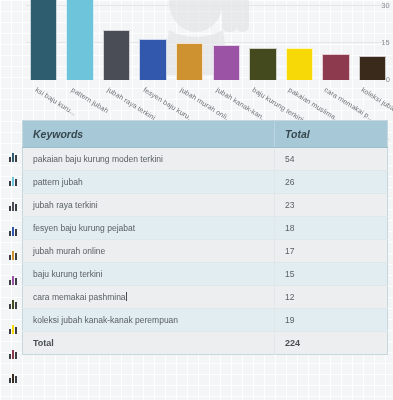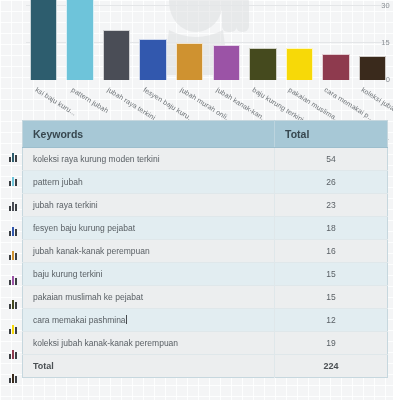--- a/index.html
+++ b/index.html
@@ -139,32 +139,33 @@
   }
   table.kw th {
     background: #a7c8d6;
     color: #37474f;
     font-size: 10.5px;
     font-weight: bold;
     text-align: left;
     padding: 7px 10px;
     border-right: 1px solid #bcd4de;
     border-bottom: 1px solid #9cbecd;
+    font-style: italic;
   }
   table.kw th:last-child { border-right: none; }
   table.kw td {
     font-size: 8.5px;
     color: #5a6065;
     padding: 6px 10px;
     border-right: 1px solid #dfe7ea;
     border-bottom: 1px solid #dfe7ea;
     overflow: hidden;
     white-space: nowrap;
   }
-  table.kw td:last-child { border-right: none; text-align: center; }
+  table.kw td:last-child { border-right: none; }
   table.kw tbody tr:nth-child(odd) td { background: #eceeef; }
   table.kw tbody tr:nth-child(even) td { background: #e2edf1; }
   table.kw tbody tr.total-row td {
     background: #eceeef;
     color: #4a4f53;
     font-weight: bold;
     font-size: 9px;
     border-bottom: none;
   }
   .col-hits { width: 92px; }
@@ -354,45 +355,41 @@
   <div id="table-wrap">
     <table class="kw">
       <thead>
         <tr>
           <th>Keywords</th>
           <th class="col-hits">Total</th>
         </tr>
       </thead>
       <tbody id="tbody">
           <tr>
-            <td>koleksi raya kurung moden terkini</td>
+            <td>pakaian baju kurung moden terkini</td>
             <td class="col-hits">54</td>
           </tr>
           <tr>
             <td>pattern jubah</td>
             <td class="col-hits">26</td>
           </tr>
           <tr>
             <td>jubah raya terkini</td>
             <td class="col-hits">23</td>
           </tr>
           <tr>
             <td>fesyen baju kurung pejabat</td>
             <td class="col-hits">18</td>
           </tr>
           <tr>
-            <td>jubah kanak-kanak perempuan</td>
-            <td class="col-hits">16</td>
+            <td>jubah murah online</td>
+            <td class="col-hits">17</td>
           </tr>
           <tr>
             <td>baju kurung terkini</td>
-            <td class="col-hits">15</td>
-          </tr>
-          <tr>
-            <td>pakaian muslimah ke pejabat</td>
             <td class="col-hits">15</td>
           </tr>
           <tr>
             <td>cara memakai pashmina<span class="caret"></span></td>
             <td class="col-hits">12</td>
           </tr>
           <tr>
             <td>koleksi jubah kanak-kanak perempuan</td>
             <td class="col-hits">19</td>
           </tr>

